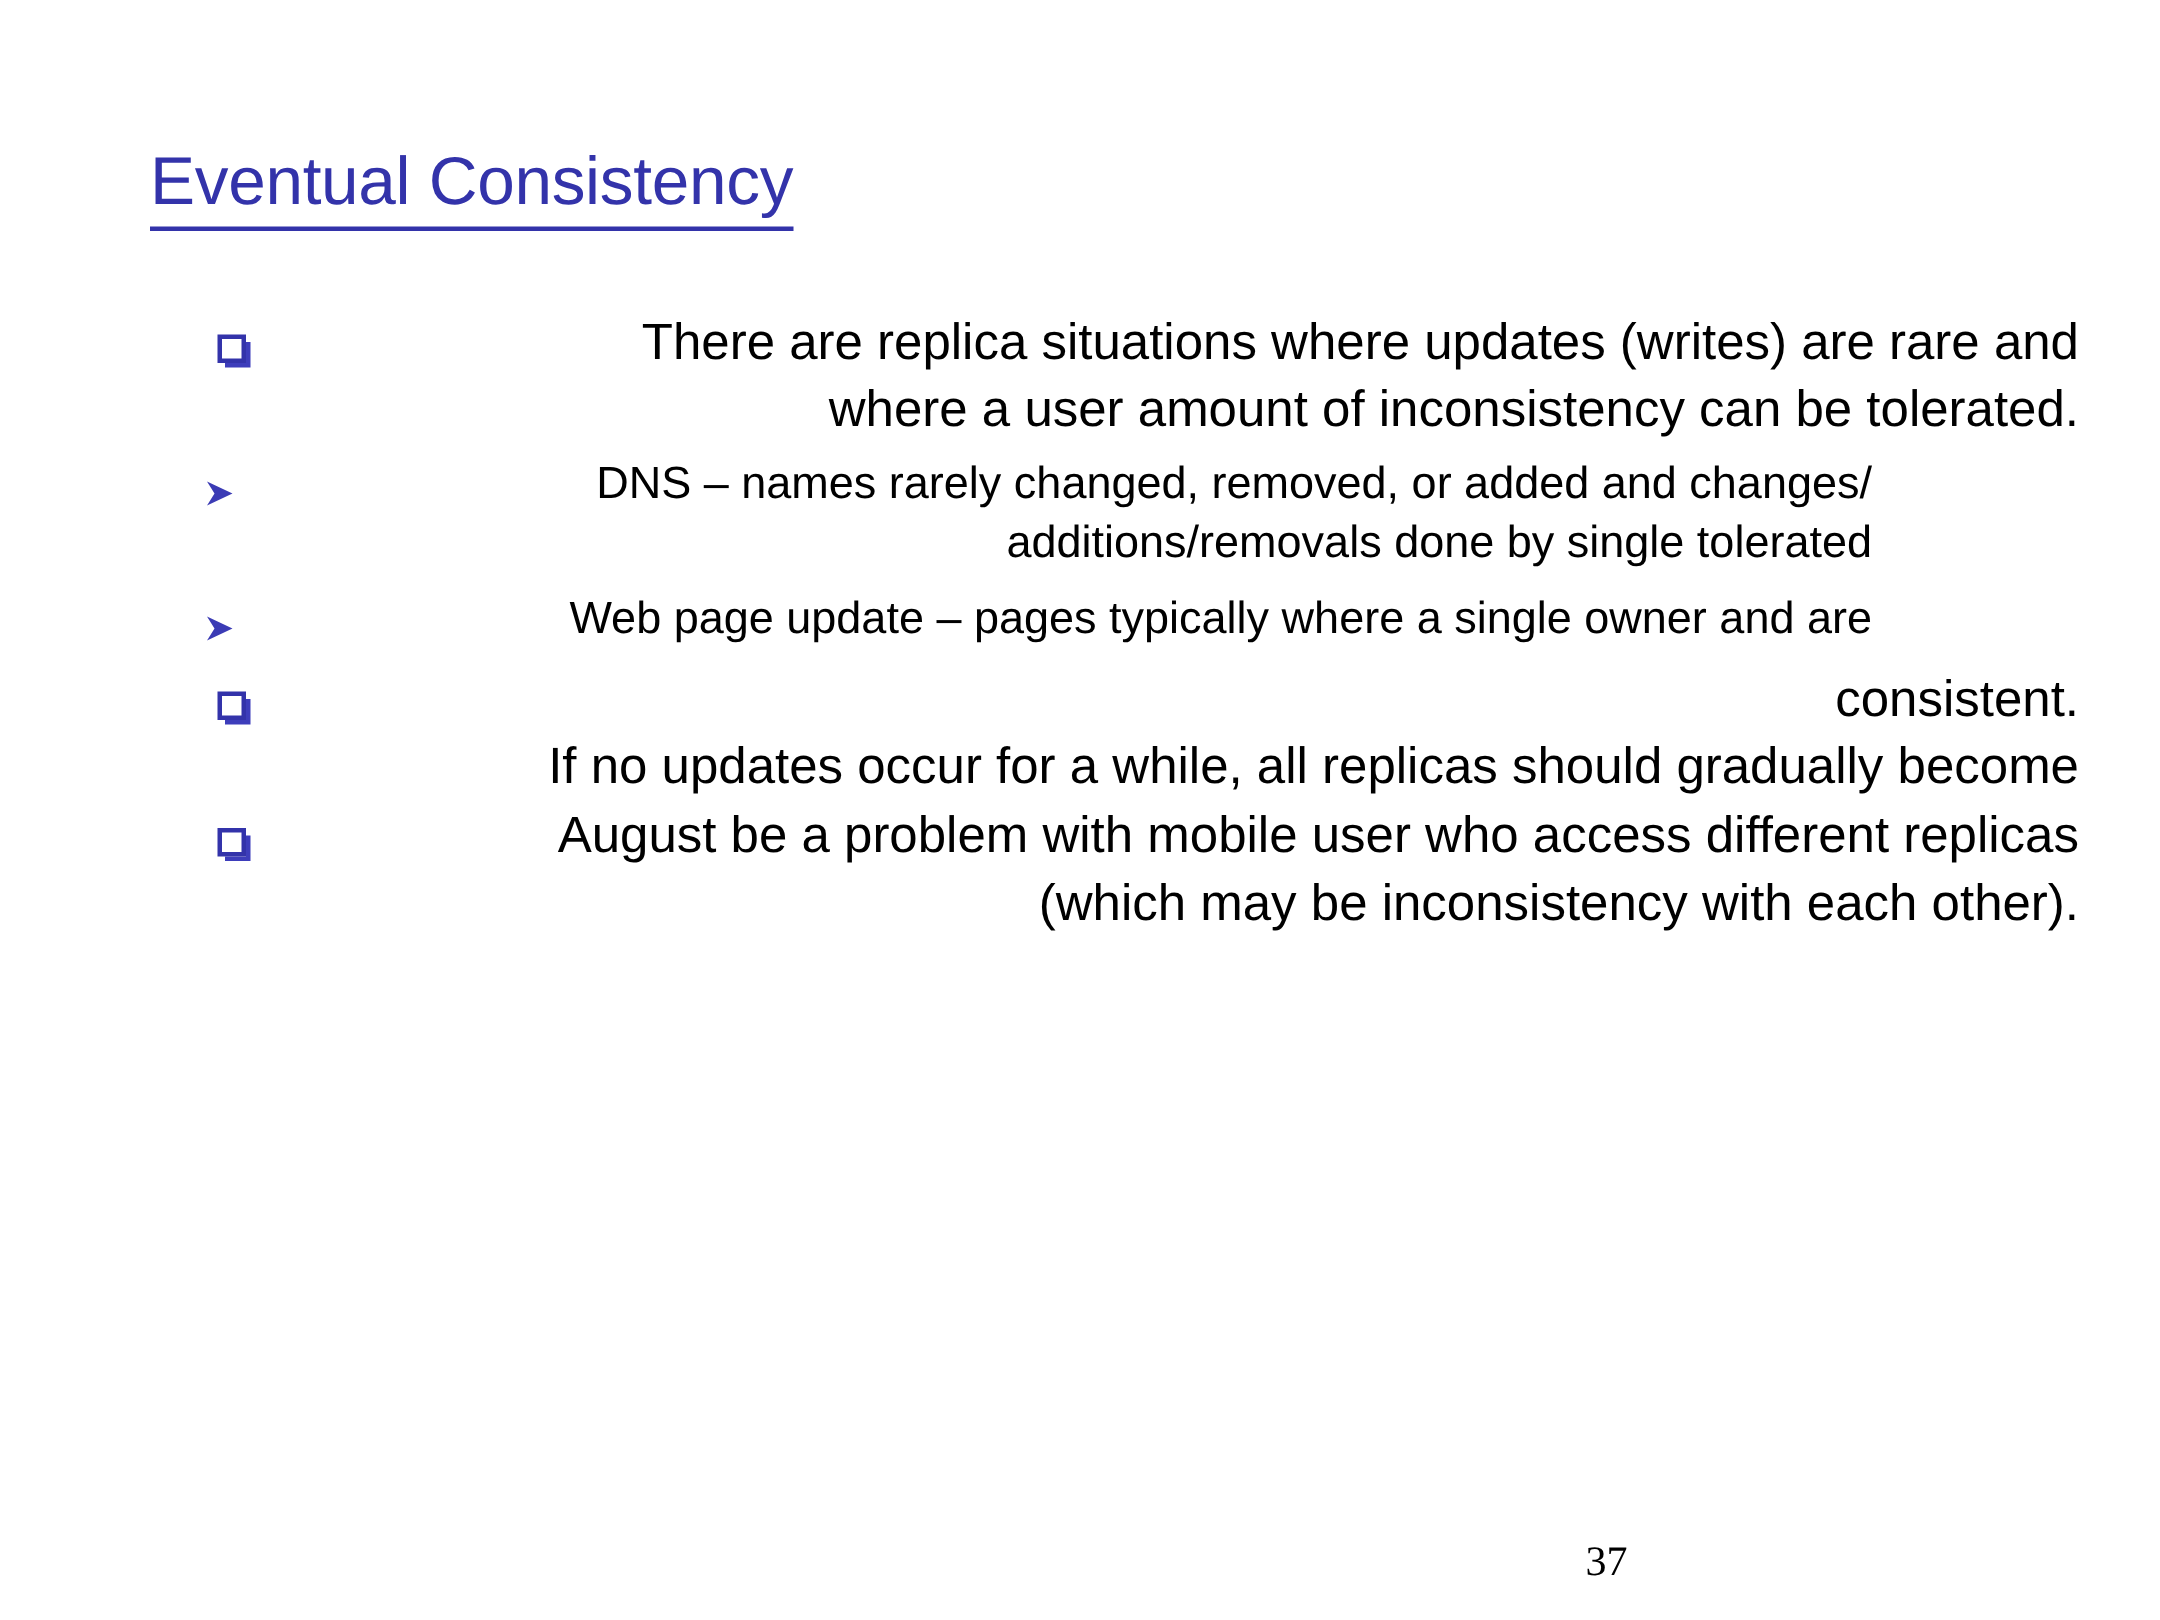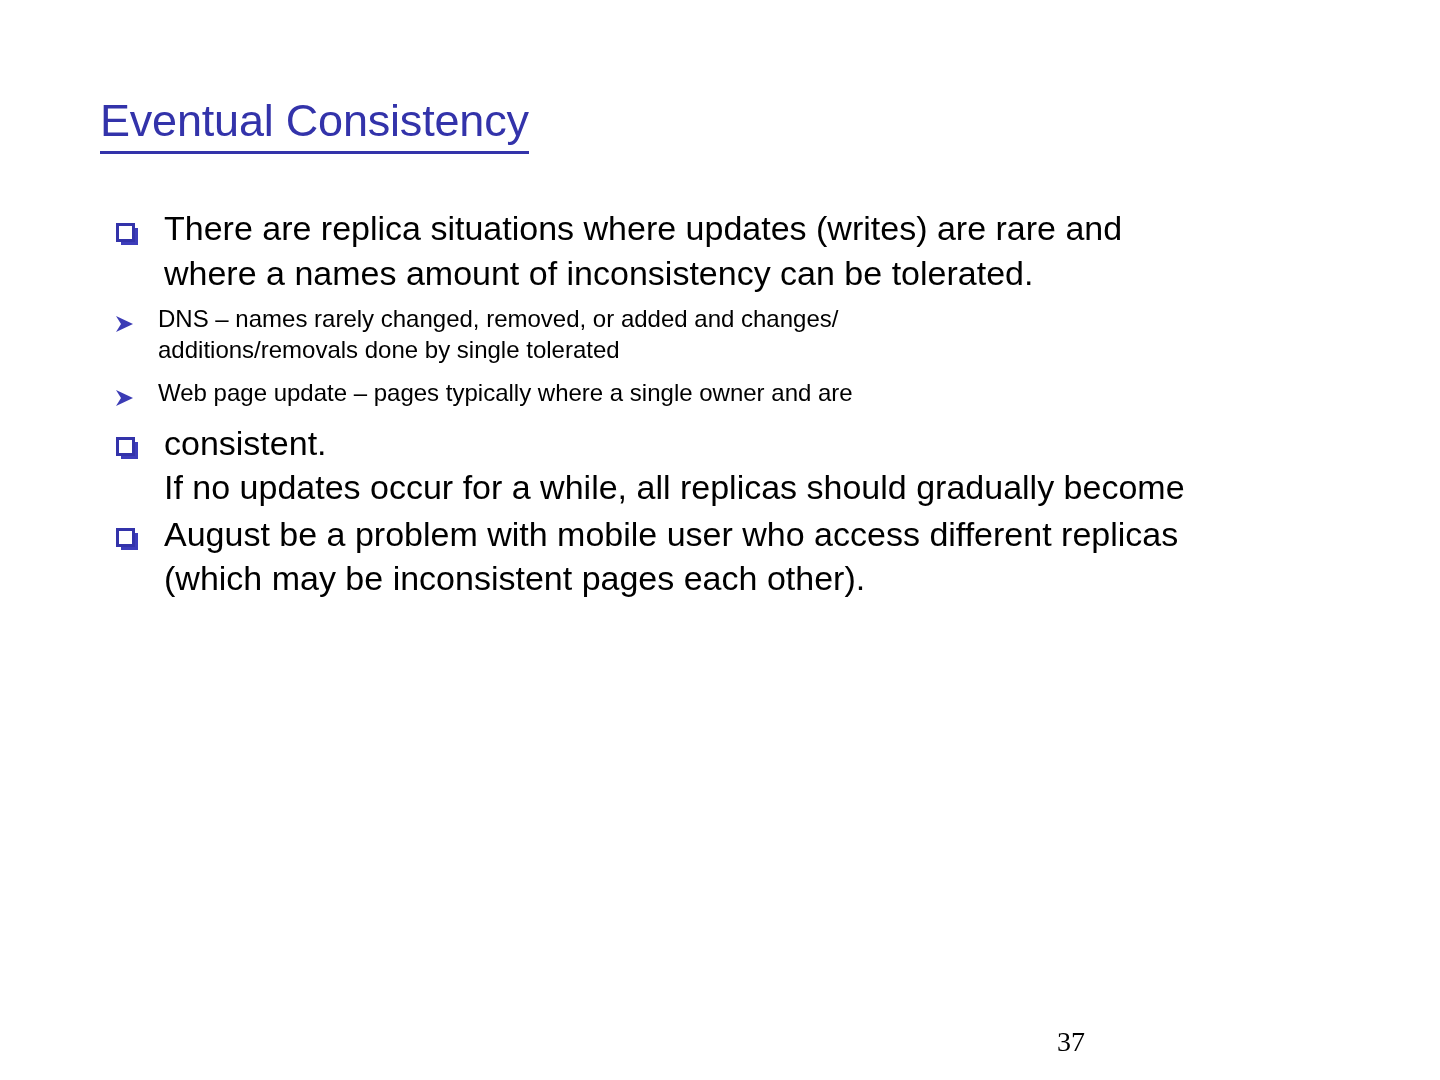--- a/index.html
+++ b/index.html
@@ -40,20 +40,21 @@
     border-bottom: 3px solid #3333aa;
     padding-bottom: 5px;
   }
 
   
   #slide-body {
     position: absolute;
     left: 108px;
     top: 206px;
     width: 1290px;
+    text-align: right;
   }
 
   .bullet {
     display: flex;
     align-items: flex-start;
     color: #000000;
   }
 
   
   .level1 {
@@ -86,21 +87,21 @@
     box-sizing: border-box;
     margin-left: 8px;
     vertical-align: middle;
   }
 
   
   .sublist {
     margin: 8px 0 10px 0;
   }
   .level2 {
-    font-size: 24px;
+    font-size: 30px;
     line-height: 1.3;
     margin-bottom: 12px;
   }
   .level2 > .marker {
     flex: 0 0 auto;
     width: 50px;
     position: relative;
     top: 6px;
   }
   .level2 > .btext {
@@ -136,21 +137,21 @@
   </div>
 
   <div id="slide-body">
 
     <div class="bullet level1">
       <span class="marker">
         <span class="sq-bullet"></span>
       </span>
       <span class="btext">
         <span class="nowrapline">There are replica situations where updates (writes) are rare and</span>
-        <span class="nowrapline">where a names amount of inconsistency can be tolerated.</span>
+        <span class="nowrapline">where a user amount of inconsistency can be tolerated.</span>
       </span>
     </div>
 
     <div class="sublist">
 
       <div class="bullet level2">
         <span class="marker">
           <svg class="arrow-bullet" viewBox="0 0 22 18" xmlns="http://www.w3.org/2000/svg">
             <path d="M2 1 L19 9 L2 17 L7 9 Z" fill="#3b3bb5"></path>
           </svg>
@@ -183,21 +184,21 @@
         <span class="nowrapline">If no updates occur for a while, all replicas should gradually become</span>
       </span>
     </div>
 
     <div class="bullet level1">
       <span class="marker">
         <span class="sq-bullet"></span>
       </span>
       <span class="btext">
         <span class="nowrapline">August be a problem with mobile user who access different replicas</span>
-        <span class="nowrapline">(which may be inconsistent pages each other).</span>
+        <span class="nowrapline">(which may be inconsistency with each other).</span>
       </span>
     </div>
 
   </div>
 
   <div id="page-number">37</div>
 
 </div>
 
 </body></html>

